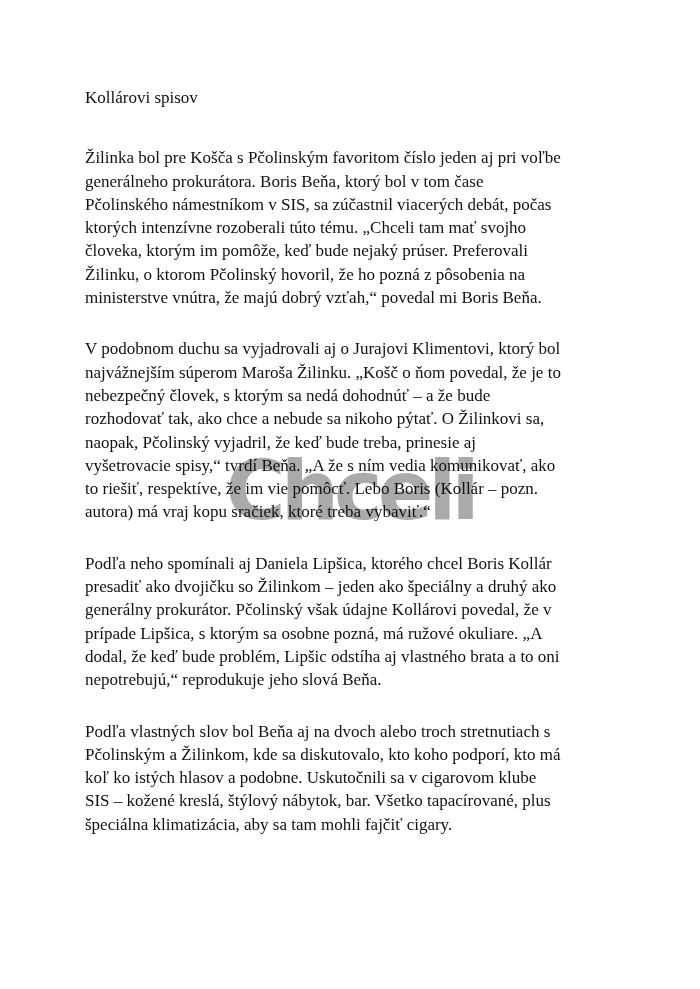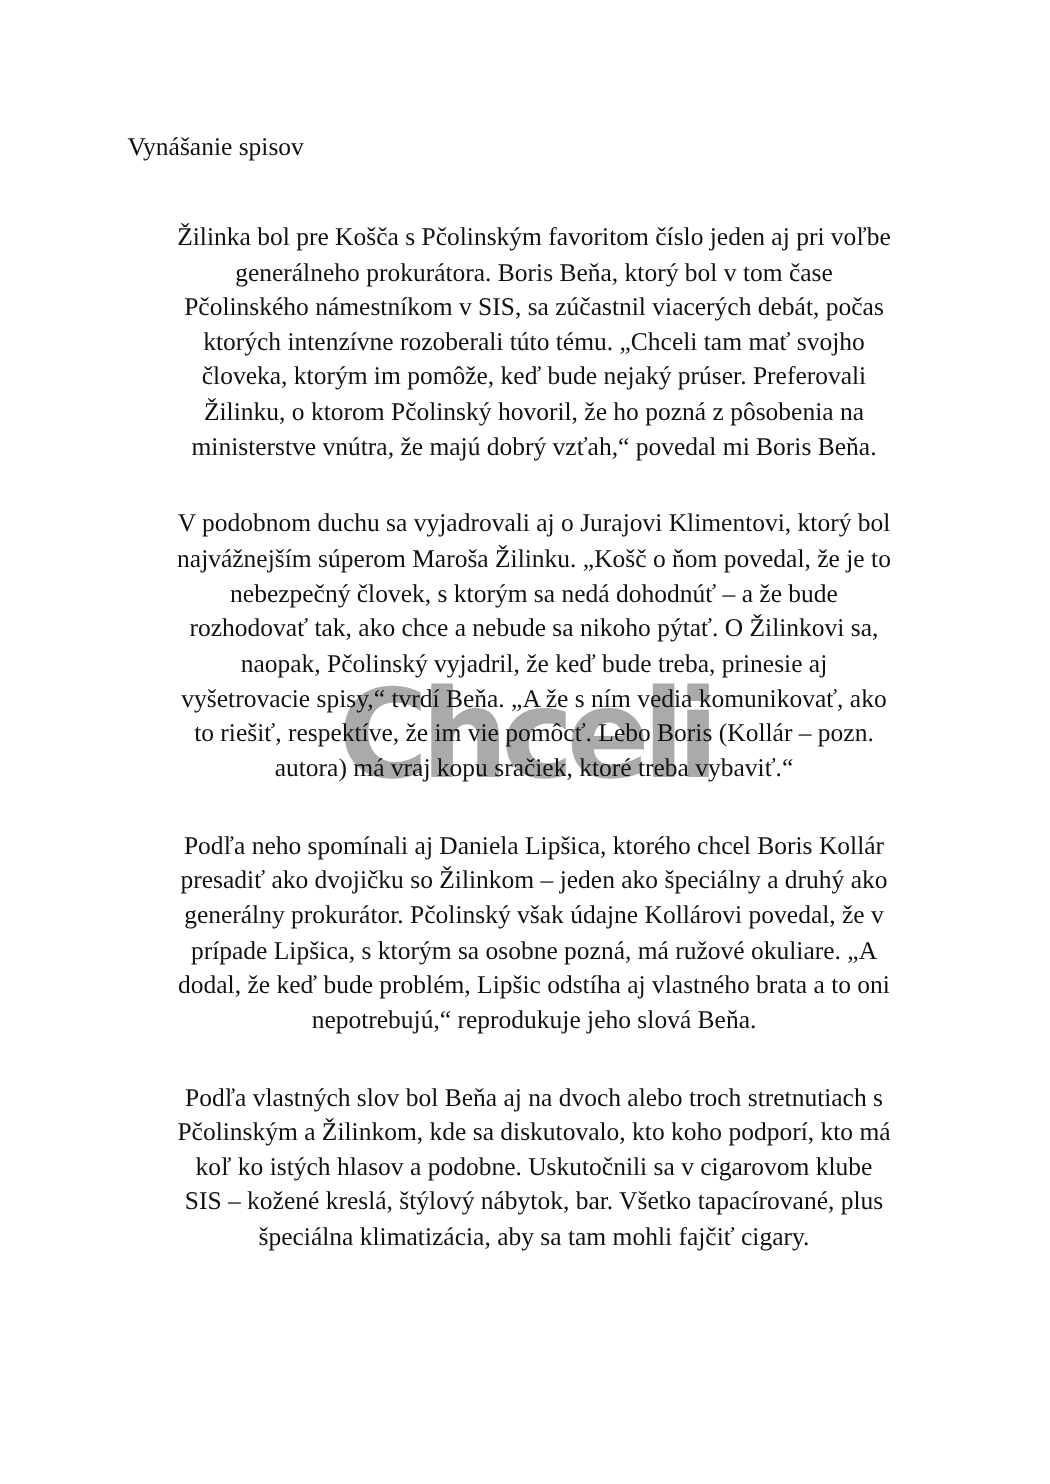--- a/index.html
+++ b/index.html
@@ -46,33 +46,33 @@
     font-size: 17px;
     font-weight: 400;
     line-height: 23.3px;
     margin: 0 0 37px 0;
   }
   .para {
     font-size: 17px;
     line-height: 23.3px;
     margin: 0 0 28px 0;
     white-space: pre-line;
-    text-align: center;
+    text-align: left;
   }
 </style>
 </head>
 <body>
 
 <div class="page">
 
   <div class="watermark" style="color: rgb(170, 170, 170);">Chceli</div>
 
   <div class="content">
 
-    <h1 class="doc-title">Vynášanie spisov</h1>
+    <h1 class="doc-title">Kollárovi spisov</h1>
 
     <p class="para">Žilinka bol pre Košča s Pčolinským favoritom číslo jeden aj pri voľbe
 generálneho prokurátora. Boris Beňa, ktorý bol v tom čase
 Pčolinského námestníkom v SIS, sa zúčastnil viacerých debát, počas
 ktorých intenzívne rozoberali túto tému. „Chceli tam mať svojho
 človeka, ktorým im pomôže, keď bude nejaký prúser. Preferovali
 Žilinku, o ktorom Pčolinský hovoril, že ho pozná z pôsobenia na
 ministerstve vnútra, že majú dobrý vzťah,“ povedal mi Boris Beňa.</p>
 
     <p class="para">V podobnom duchu sa vyjadrovali aj o Jurajovi Klimentovi, ktorý bol

